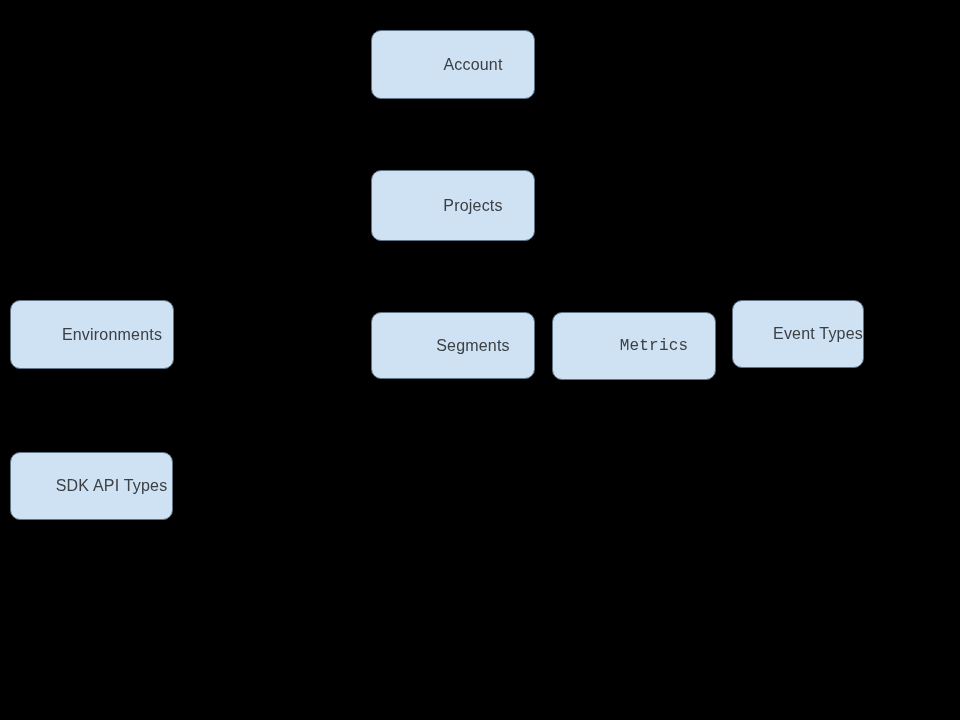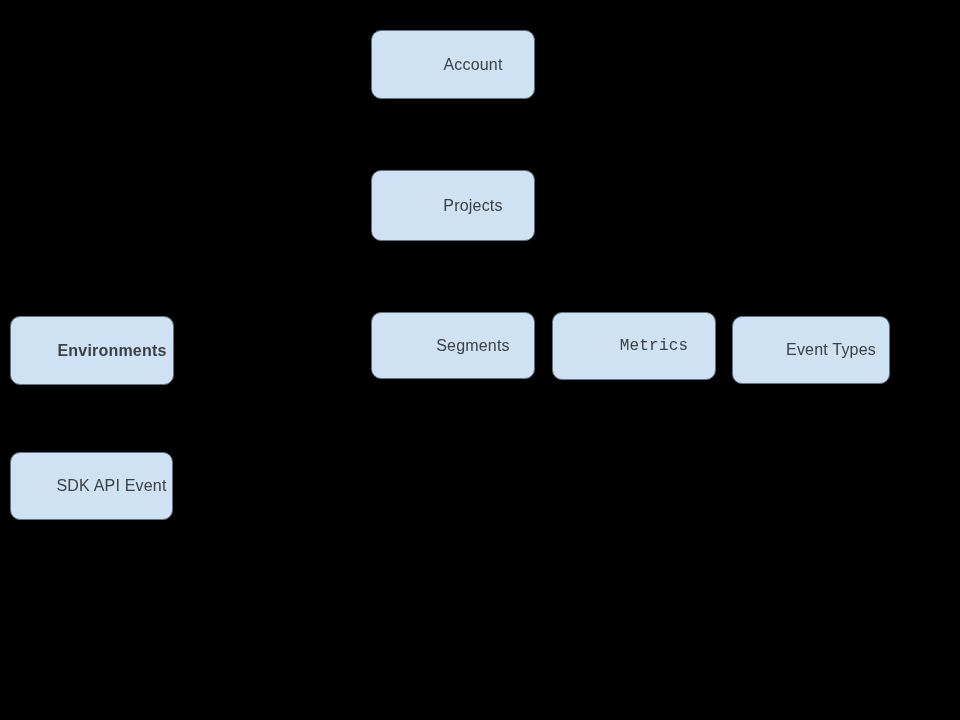--- a/index.html
+++ b/index.html
@@ -27,38 +27,38 @@
     align-items: center;
     justify-content: center;
     text-align: center;
     box-shadow: 1px 2px 2px rgba(0,0,0,0.65);
     letter-spacing: 0.2px;
     padding-left: 40px;
   }
   
   .pos-account       { left: 371px; top: 30px;  width: 164px; height: 69px; }
   .pos-projects      { left: 371px; top: 130px; width: 164px; height: 71px; margin-top: 40px; }
-  .pos-environments  { left: 10px;  top: 316px; width: 164px; height: 69px; font-weight: bold; }
+  .pos-environments  { left: 10px;  top: 300px; width: 164px; height: 69px; }
   .pos-feature-flags { left: 190px; top: 312px; width: 164px; height: 69px; }
   .pos-segments      { left: 371px; top: 312px; width: 164px; height: 67px; }
   .pos-metrics       { left: 552px; top: 312px; width: 164px; height: 68px; font-family: Liberation Mono, monospace; }
-  .pos-event-types   { left: 732px; top: 316px; width: 158px; height: 68px; }
+  .pos-event-types   { left: 732px; top: 300px; width: 132px; height: 68px; }
   .pos-sdk-api-keys  { left: 10px;  top: 452px; width: 163px; height: 68px; }
 </style>
 </head>
 <body>
 
 <div id="canvas" style="--bg: #000000; --node-fill: #cfe2f3; --node-border: #5f7386; --node-text: #3b4045;">
   <div class="node pos-account">Account</div>
 
   <div class="node pos-projects">Projects</div>
 
   <div class="node pos-environments">Environments</div>
 
 
   <div class="node pos-segments">Segments</div>
 
   <div class="node pos-metrics">Metrics</div>
 
   <div class="node pos-event-types">Event Types</div>
 
-  <div class="node pos-sdk-api-keys">SDK API Event</div>
+  <div class="node pos-sdk-api-keys">SDK API Types</div>
 </div>
 
 </body></html>

